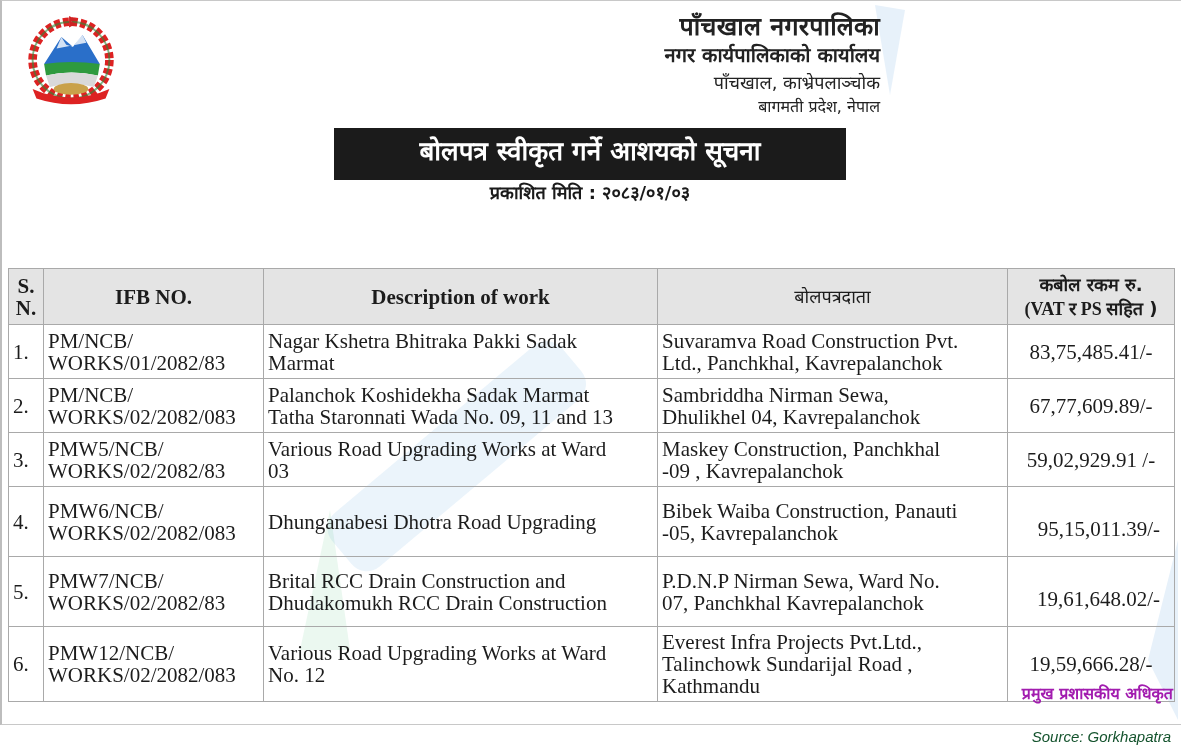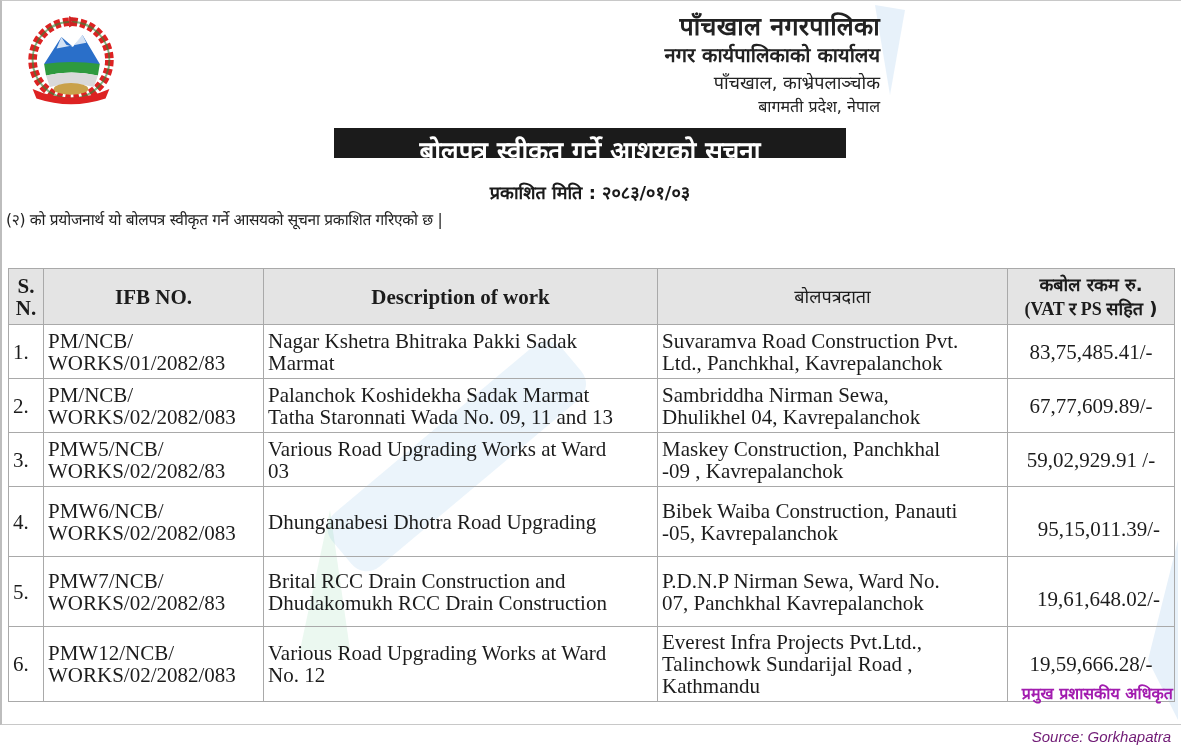--- a/index.html
+++ b/index.html
@@ -15,21 +15,21 @@
   .emblem {
     position: absolute; left: 22px; top: 14px; width: 98px; height: 96px;
   }
   .head { position: absolute; left: 300px; width: 580px; text-align: right;
     font-family: "DejaVu Sans", sans-serif; color: #222; }
   .h1 { top: 8px; font-size: 25px; font-weight: bold; letter-spacing: 0.3px; }
   .h2 { top: 41px; font-size: 20px; font-weight: bold; }
   .h3 { top: 70px; font-size: 18px; }
   .h4 { top: 95px; font-size: 16px; }
   .banner {
-    position: absolute; left: 334px; top: 128px; width: 512px; height: 30px;
+    position: absolute; left: 334px; top: 128px; width: 512px; height: 52px;
     background: #1b1b1b; color: #ffffff; text-align: center;
     font-family: "DejaVu Sans", sans-serif; font-size: 26px; font-weight: bold;
     line-height: 46px;
   }
   .pubdate {
     position: absolute; left: 300px; top: 180px; width: 580px; text-align: center;
     font-family: "DejaVu Sans", sans-serif; font-size: 18px; font-weight: bold;
   }
   .intro {
     position: absolute; left: 6px; top: 208px; width: 1172px;
@@ -56,21 +56,21 @@
   table.notice tr.tall td { height: 74px; }
   td.sn { text-align: left; padding-left: 4px; }
   td.amt { text-align: center; }
   td.amt.bottom { vertical-align: bottom; padding-bottom: 16px; text-align: right; padding-right: 14px; }
   .signature {
     position: absolute; right: 8px; top: 682px;
     font-family: "DejaVu Sans", sans-serif; font-size: 16px; font-weight: bold; color: #a21caf;
   }
   .source {
     position: absolute; right: 10px; top: 728px;
-    font-family: "Liberation Sans", sans-serif; font-style: italic; font-size: 15px; color: #701a75;
+    font-family: "Liberation Sans", sans-serif; font-style: italic; font-size: 15px; color: #14532d;
   }
   .wm {
     position: absolute; pointer-events: none;
   }
 </style>
 </head>
 <body>
 
 <div class="page-border"></div>
 
@@ -103,21 +103,20 @@
 
 <div class="head h1">पाँचखाल नगरपालिका</div>
 <div class="head h2">नगर कार्यपालिकाको कार्यालय</div>
 <div class="head h3">पाँचखाल, काभ्रेपलाञ्चोक</div>
 <div class="head h4">बागमती प्रदेश, नेपाल</div>
 
 <div class="banner">बोलपत्र स्वीकृत गर्ने आशयको सूचना</div>
 <div class="pubdate">प्रकाशित मिति : २०८३/०१/०३</div>
 
 <div class="intro">
-  <div>(२) को प्रयोजनार्थ यो बोलपत्र स्वीकृत गर्ने आसयको सूचना प्रकाशित गरिएको छ |</div>
 </div>
 
 <table class="notice">
   <colgroup>
     <col style="width:35px">
     <col style="width:220px">
     <col style="width:394px">
     <col style="width:350px">
     <col style="width:167px">
   </colgroup>

